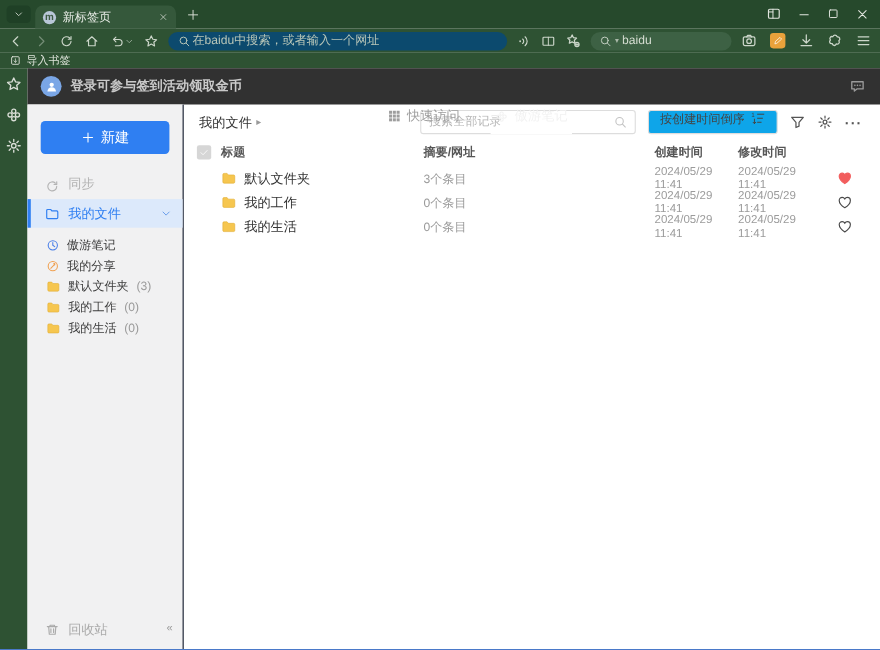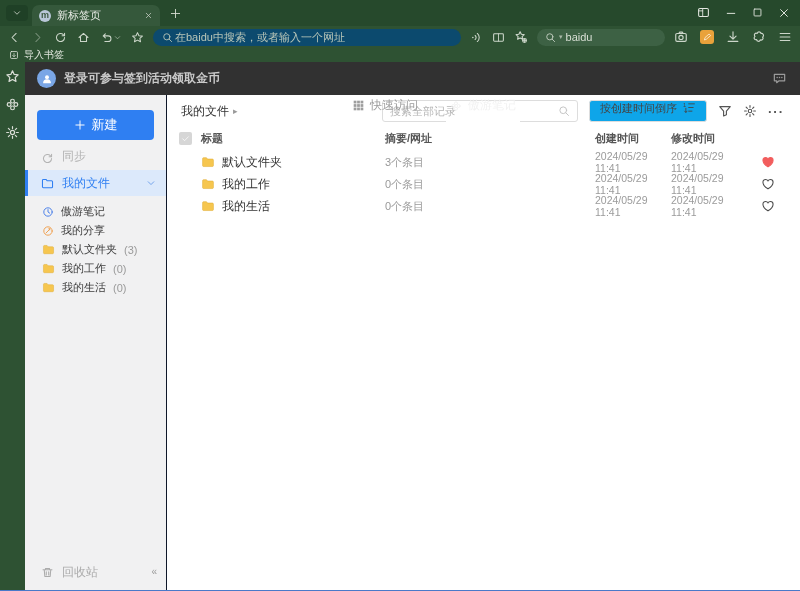--- a/index.html
+++ b/index.html
@@ -51,21 +51,21 @@
   .page-tabs { position:absolute; left:328px; top:0; height:100%; display:flex; gap:32px;margin-top:27px; }
   .ptab { display:flex; align-items:center; gap:6px; color:#9d9d9d; font-size:12px; position:relative; }
   .ptab.active { color:#f2f2f2; }
   .ptab.active::after { content:""; position:absolute; left:-4px; right:-4px; bottom:0; height:2px; background:#fff; }
   .feedback { position:absolute; right:13px; top:9px; color:#9a9a9a; }
 
   .body { flex:1; display:flex; min-width:0; }
   .sidebar { width:142px; background:#f1f1f2; border-right:1px solid #0f172a; position:relative; flex:none; }
   .newbtn { margin:15px 12px 0 12px; height:30px; background:#2f7ff2; border:0; border-radius:4px; color:#fff; font-size:13px;
             display:flex; align-items:center; justify-content:center; gap:6px; width:calc(100% - 24px); font-family:inherit; }
-  .sync { margin-top:7px; height:18px; display:flex; align-items:flex-end; gap:8px; padding-left:16px; color:#b3b3b3; font-size:12px; }
+  .sync { margin-top:18px; height:18px; display:flex; align-items:flex-end; gap:8px; padding-left:16px; color:#b3b3b3; font-size:12px; }
   .myfiles { margin-top:5px; height:26px; background:#dce9fb; border-left:3px solid #2f7ff2; display:flex; align-items:center; gap:8px;
              padding-left:13px; color:#2f7ff2; font-size:12px; position:relative; }
   .myfiles .chev { position:absolute; right:10px; color:#5d94e8; }
   .subitems { margin-top:6px; }
   .subitem { height:19px; display:flex; align-items:center; gap:7px; padding-left:17px; font-size:11px; color:#3c3c3c; }
   .count { color:#9a9a9a; }
   .recycle { position:absolute; bottom:9px; left:0; height:20px; display:flex; align-items:center; gap:8px; padding-left:16px; color:#ababab; font-size:12px; }
   .collapse { position:absolute; right:9px; bottom:14px; color:#9a9a9a; font-size:10px; }
 
   .content { flex:1; background:#fff; display:flex; flex-direction:column; min-width:0; }

